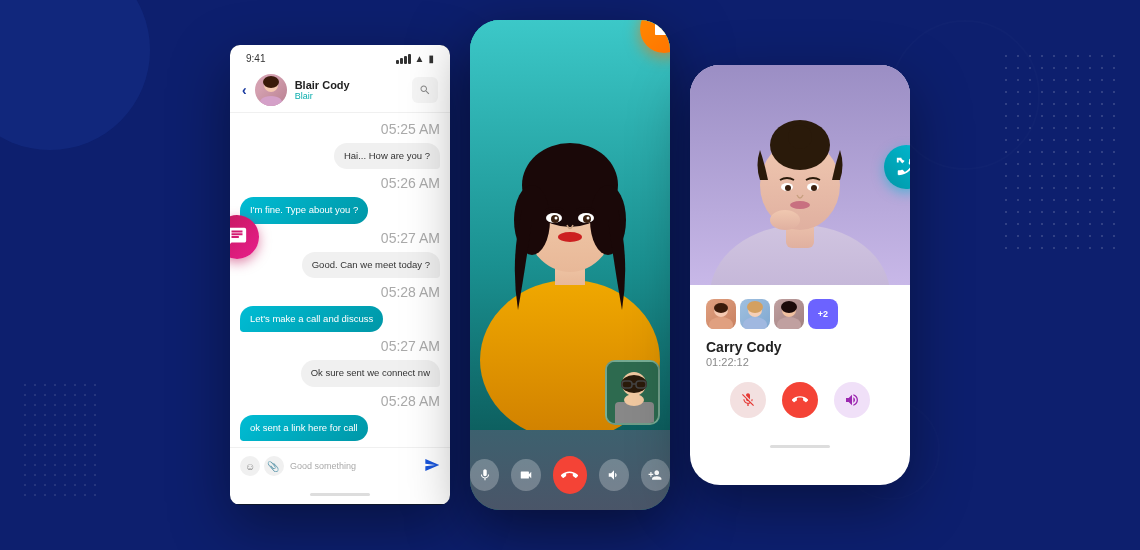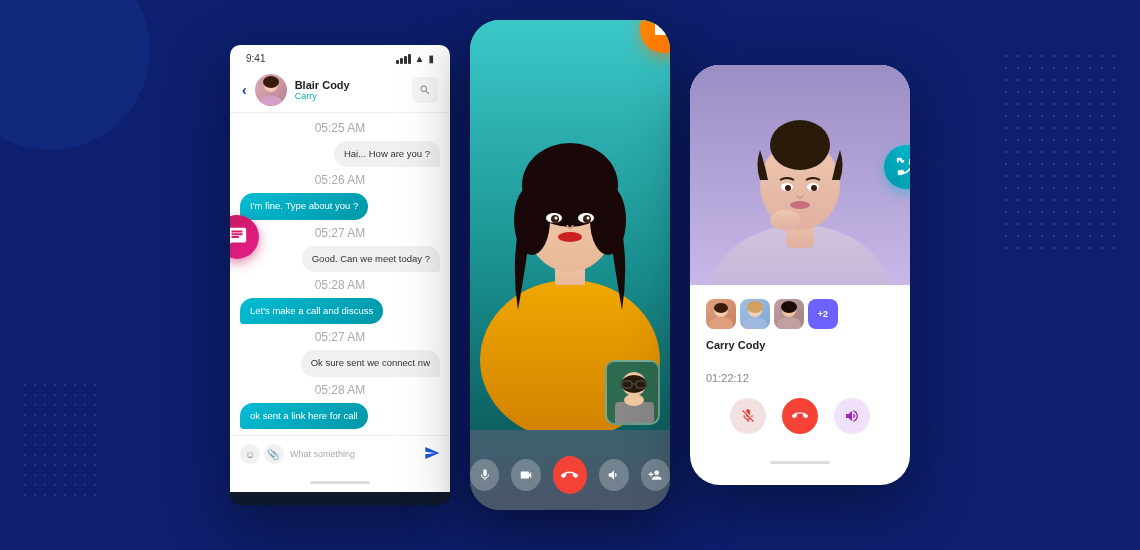--- a/index.html
+++ b/index.html
@@ -136,22 +136,22 @@
       padding: 6px 10px;
       display: flex;
       flex-direction: column;
       gap: 4px;
       flex: 1;
       overflow: hidden;
       background: #fff;
     }
 
     .msg-time {
-      text-align: center;
-      font-size: 12px;
+      text-align: right;
+      font-size: 14px;
       color: #aaa;
       margin: 2px 0;
     }
 
     .msg-bubble {
       max-width: 75%;
       padding: 7px 10px;
       border-radius: 14px;
       font-size: 9.5px;
       line-height: 1.3;
@@ -342,24 +342,24 @@
       width: 30px; height: 30px;
       border-radius: 8px;
       background: #6c63ff;
       display: flex; align-items: center; justify-content: center;
       color: #fff;
       font-size: 9px;
       font-weight: bold;
     }
 
     .group-name {
-      font-size: 11px;
+      font-size: 14px;
       font-weight: 700;
       color: #222;
-      margin-bottom: 21px;
+      margin-bottom: 1px;
     }
 
     .group-timer {
       font-size: 11px;
       color: #888;
       margin-bottom: 14px;
     }
 
     .group-controls {
       display: flex;
@@ -451,21 +451,21 @@
         <div class="chat-avatar-inner">
           <svg width="32" height="32" viewBox="0 0 32 32">
             <circle cx="16" cy="11" r="7" fill="#f5c8b0"></circle>
             <path d="M4 32 Q4 22 16 22 Q28 22 28 32" fill="#d4a0c8"></path>
             <ellipse cx="16" cy="8" rx="8" ry="6" fill="#3a1a0a"></ellipse>
           </svg>
         </div>
       </div>
       <div class="chat-user-info">
         <div class="chat-user-name">Blair Cody</div>
-        <div class="chat-user-status">Carry</div>
+        <div class="chat-user-status">Blair</div>
       </div>
       <div class="chat-search-btn">
         <svg width="12" height="12" viewBox="0 0 24 24" fill="#888">
           <path d="M15.5 14h-.79l-.28-.27C15.41 12.59 16 11.11 16 9.5 16 5.91 13.09 3 9.5 3S3 5.91 3 9.5 5.91 16 9.5 16c1.61 0 3.09-.59 4.23-1.57l.27.28v.79l5 4.99L20.49 19l-4.99-5zm-6 0C7.01 14 5 11.99 5 9.5S7.01 5 9.5 5 14 7.01 14 9.5 11.99 14 9.5 14z"></path>
         </svg>
       </div>
     </div>
 
     <div class="chat-messages">
 
@@ -487,21 +487,21 @@
       <div class="msg-time">05:28 AM</div>
       <div class="msg-bubble msg-sent">ok sent a link here for call</div>
 
     </div>
 
     <div class="chat-input-area">
       <div class="chat-input-icons">
         <div class="chat-input-icon">☺</div>
         <div class="chat-input-icon">📎</div>
       </div>
-      <div class="chat-input">What something</div>
+      <div class="chat-input">Good something</div>
       <div class="chat-send-btn">
         <svg width="16" height="16" viewBox="0 0 24 24" fill="#1a56db">
           <path d="M2.01 21L23 12 2.01 3 2 10l15 2-15 2z"></path>
         </svg>
       </div>
     </div>
 
     <div class="chat-home-bar">
       <div class="home-bar-line"></div>
     </div>

